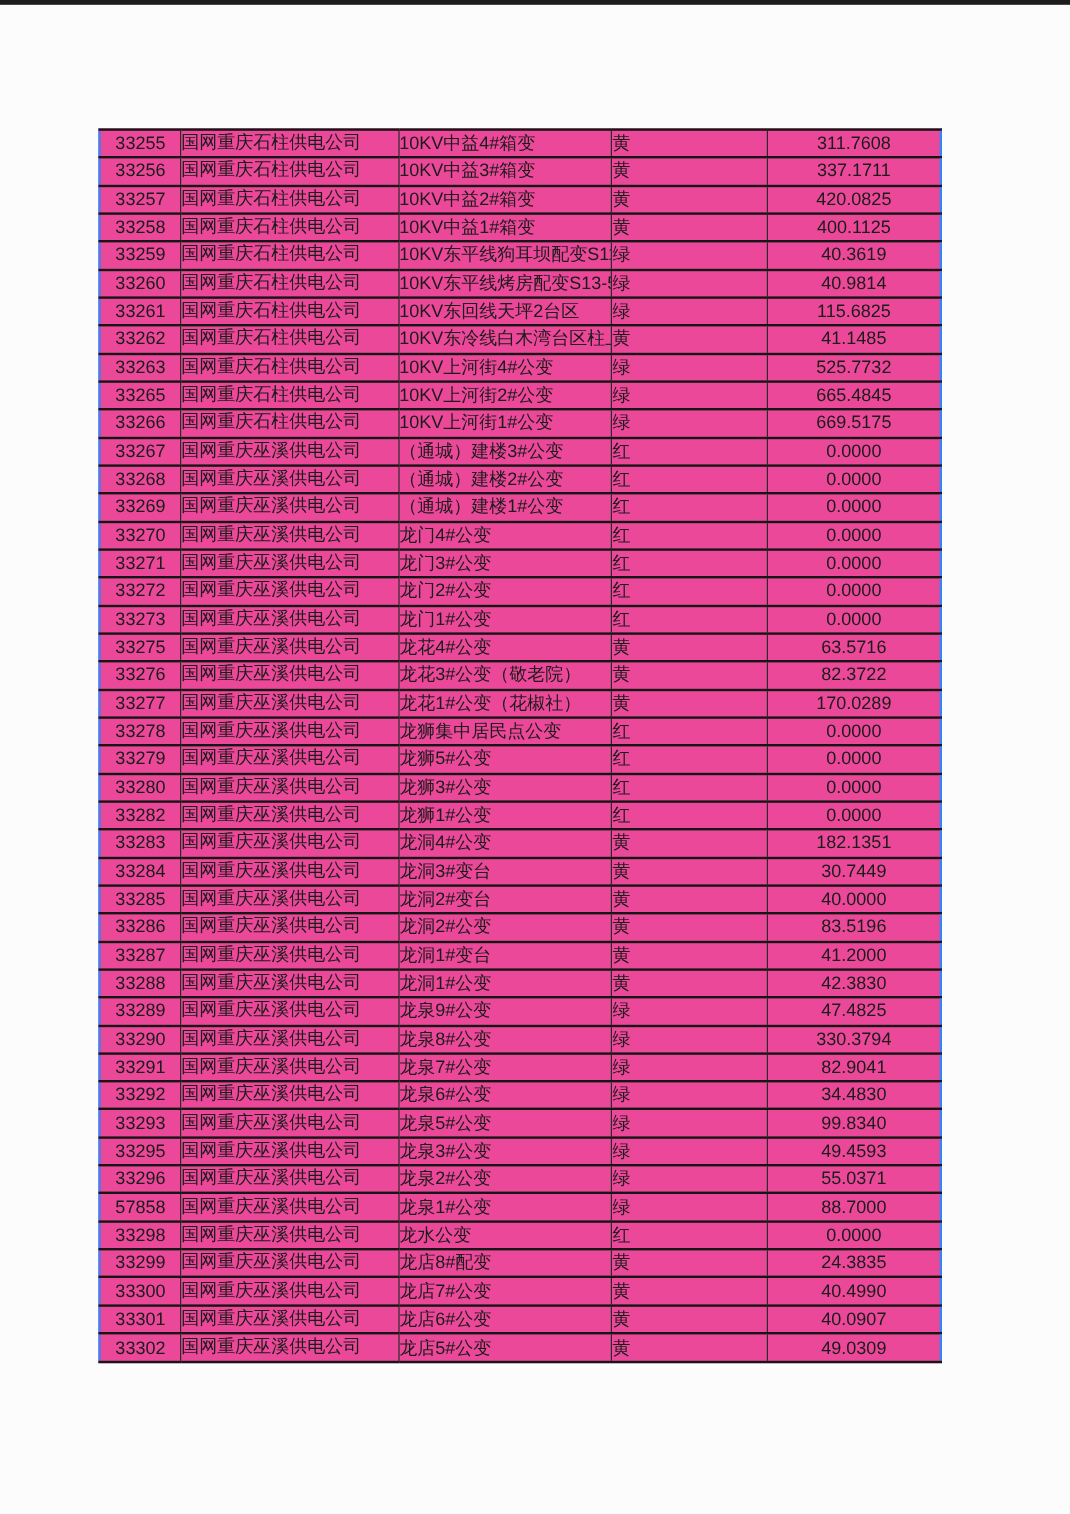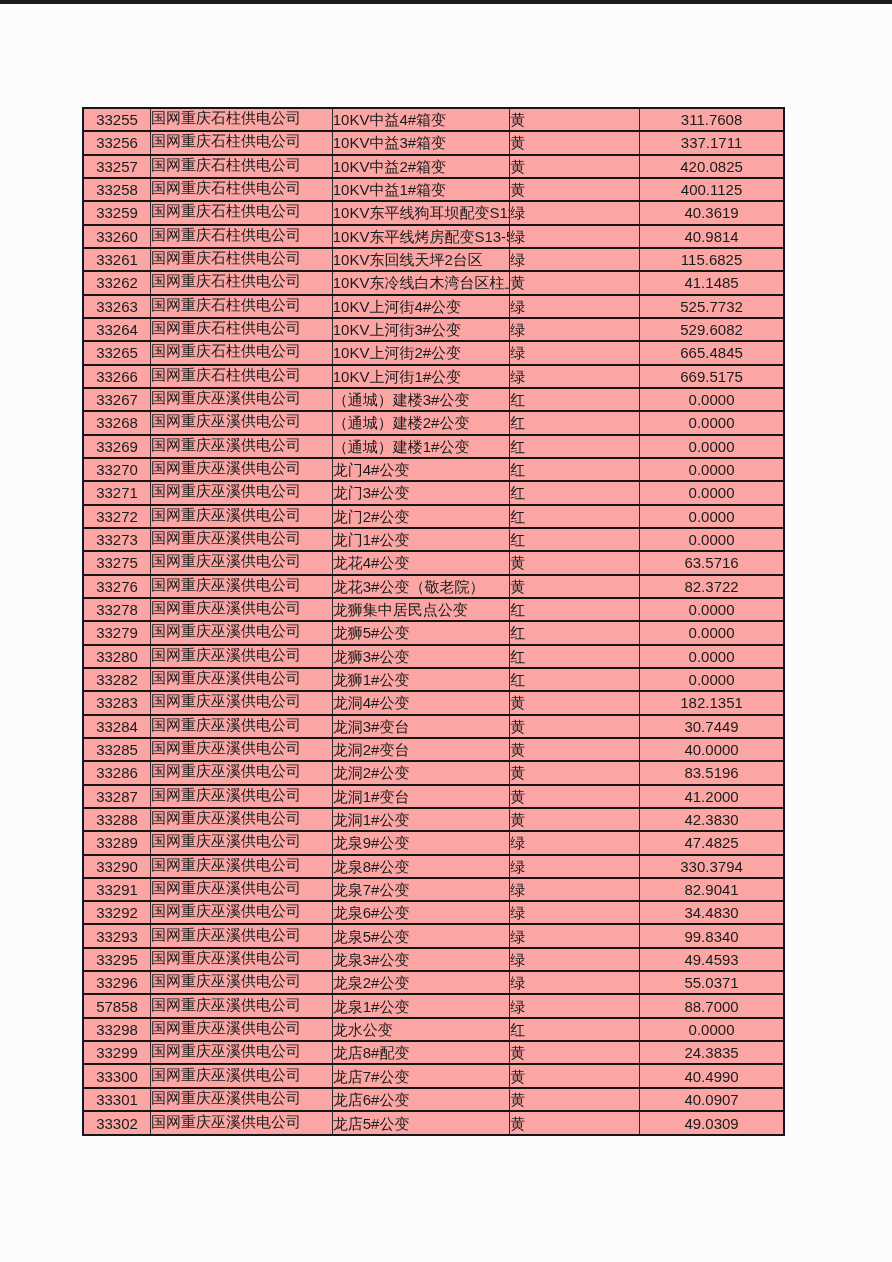--- a/index.html
+++ b/index.html
@@ -24,22 +24,22 @@
     background: #1c1c1c;
   }
   table.data-table {
     position: absolute;
     left: 82px;
     top: 107px;
     width: 703px;
     height: 1029px;
     border-collapse: collapse;
     table-layout: fixed;
-    background: #fca5a5;
-    border: 2px solid #0f172a;
+    background: #ec4899;
+    border: 2px solid #3b82f6;
   }
   table.data-table td {
     border-left: 1px solid #2b2b2b;
     border-right: 1px solid #2b2b2b;
     border-top: 2px solid #161616;
     border-bottom: 2px solid #161616;
     font-size: 15px;
     line-height: 19px;
     color: #1b1b1b;
     vertical-align: middle;
@@ -125,27 +125,20 @@
   </tr>
 
   <tr>
     <td class="c-id">33263</td>
     <td class="c-company">国网重庆石柱供电公司</td>
     <td class="c-device">10KV上河街4#公变</td>
     <td class="c-status">绿</td>
     <td class="c-value">525.7732</td>
   </tr>
 
-  <tr>
-    <td class="c-id">33264</td>
-    <td class="c-company">国网重庆石柱供电公司</td>
-    <td class="c-device">10KV上河街3#公变</td>
-    <td class="c-status">绿</td>
-    <td class="c-value">529.6082</td>
-  </tr>
 
   <tr>
     <td class="c-id">33265</td>
     <td class="c-company">国网重庆石柱供电公司</td>
     <td class="c-device">10KV上河街2#公变</td>
     <td class="c-status">绿</td>
     <td class="c-value">665.4845</td>
   </tr>
 
   <tr>
@@ -222,20 +215,27 @@
   </tr>
 
   <tr>
     <td class="c-id">33276</td>
     <td class="c-company">国网重庆巫溪供电公司</td>
     <td class="c-device">龙花3#公变（敬老院）</td>
     <td class="c-status">黄</td>
     <td class="c-value">82.3722</td>
   </tr>
 
+  <tr>
+    <td class="c-id">33277</td>
+    <td class="c-company">国网重庆巫溪供电公司</td>
+    <td class="c-device">龙花1#公变（花椒社）</td>
+    <td class="c-status">黄</td>
+    <td class="c-value">170.0289</td>
+  </tr>
 
   <tr>
     <td class="c-id">33278</td>
     <td class="c-company">国网重庆巫溪供电公司</td>
     <td class="c-device">龙狮集中居民点公变</td>
     <td class="c-status">红</td>
     <td class="c-value">0.0000</td>
   </tr>
 
   <tr>

